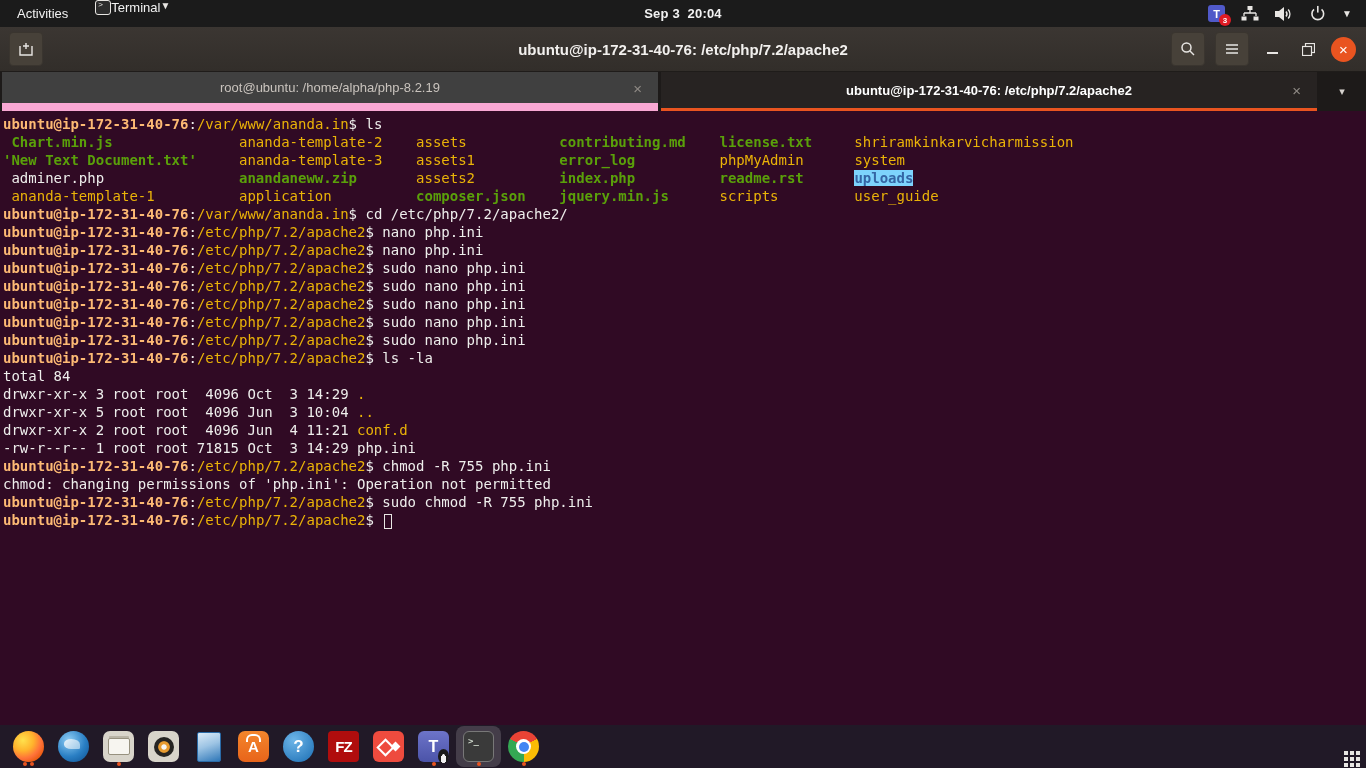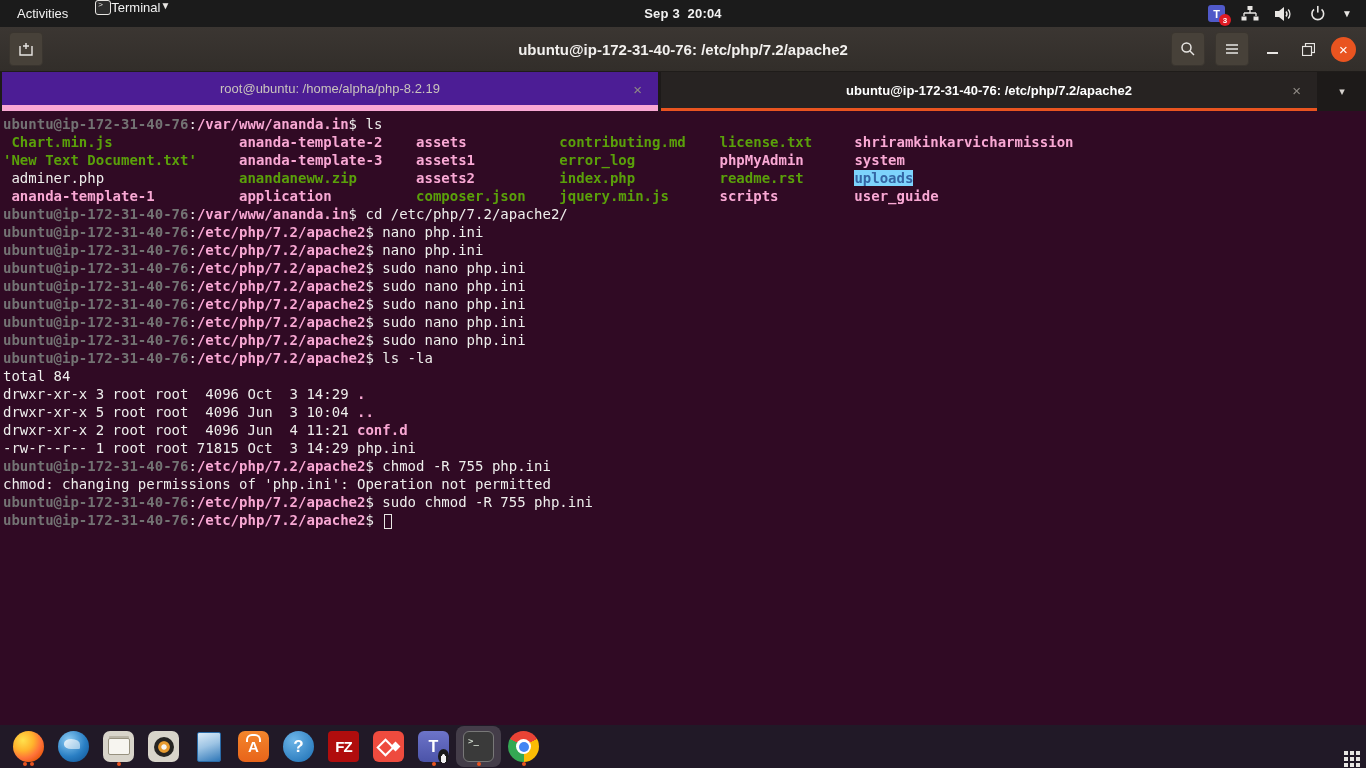--- a/index.html
+++ b/index.html
@@ -36,34 +36,34 @@
   .tb-controls { margin-left:auto; display:flex; align-items:center; gap:10px; padding-right:10px; }
   .ctl { width:26px; height:26px; display:flex; align-items:center; justify-content:center; cursor:pointer; }
   .min-glyph { width:11px; height:2px; background:#e8e6e3; display:block; margin-top:8px; }
   .close-btn { width:25px; height:25px; border-radius:50%; background:#e95420; color:#fff;
     display:flex; align-items:center; justify-content:center; font-size:15px; cursor:pointer; }
 
   
   .tabbar { height:39px; background:#1d1a19; display:flex; flex:0 0 39px; }
   .tab { flex:1; display:flex; align-items:center; justify-content:center; position:relative;
     font-size:13px; cursor:pointer; }
-  .tab-inactive { background:#4c1d95; color:#c9c3bd; border-bottom:6px solid #f9a8d4; margin:0 2px; }
+  .tab-inactive { background:#404040; color:#c9c3bd; border-bottom:8px solid #f9a8d4; margin:0 2px; }
   .tab-active { background:#272322; color:#ffffff; font-weight:bold; border-bottom:3px solid #e95420; margin:0 1px; }
   .tab-close { position:absolute; right:16px; top:50%; transform:translateY(-50%); color:#8f8a85;
     font-size:15px; font-weight:normal; cursor:pointer; }
   .tab-caret { flex:0 0 48px; display:flex; align-items:center; justify-content:center;
     color:#d6d2ce; font-size:11px; cursor:pointer; }
 
   
   .terminal { flex:1 1 auto; background:#300a24; overflow:hidden; }
   #term { font-family:"DejaVu Sans Mono", monospace; font-size:14px; line-height:18px;
     padding:4px 0 0 3px; white-space:pre; }
-  .seg-p { color:#737373; font-weight:bold; }
+  .seg-p { color:#fdba74; font-weight:bold; }
   .seg-g { color:#5aa00a; font-weight:bold; }
-  .seg-b { color:#f9a8d4; font-weight:bold; }
+  .seg-b { color:#eab308; font-weight:normal; }
   .seg-w { color:#eeeeec; }
   .seg-hl { color:#3465a4; font-weight:bold; background:#7dd3fc; }
   .seg-cur { display:inline-block; width:8px; height:15px; border:1.5px solid #e8e6e3;
     vertical-align:middle; margin-left:2px; }
 
   
   .dock { height:43px; background:#211927; display:flex; align-items:center; padding:0 6px;
     flex:0 0 43px; }
   .dock-item { width:45px; height:41px; display:flex; align-items:center; justify-content:center;
     position:relative; cursor:pointer; border-radius:8px; }

